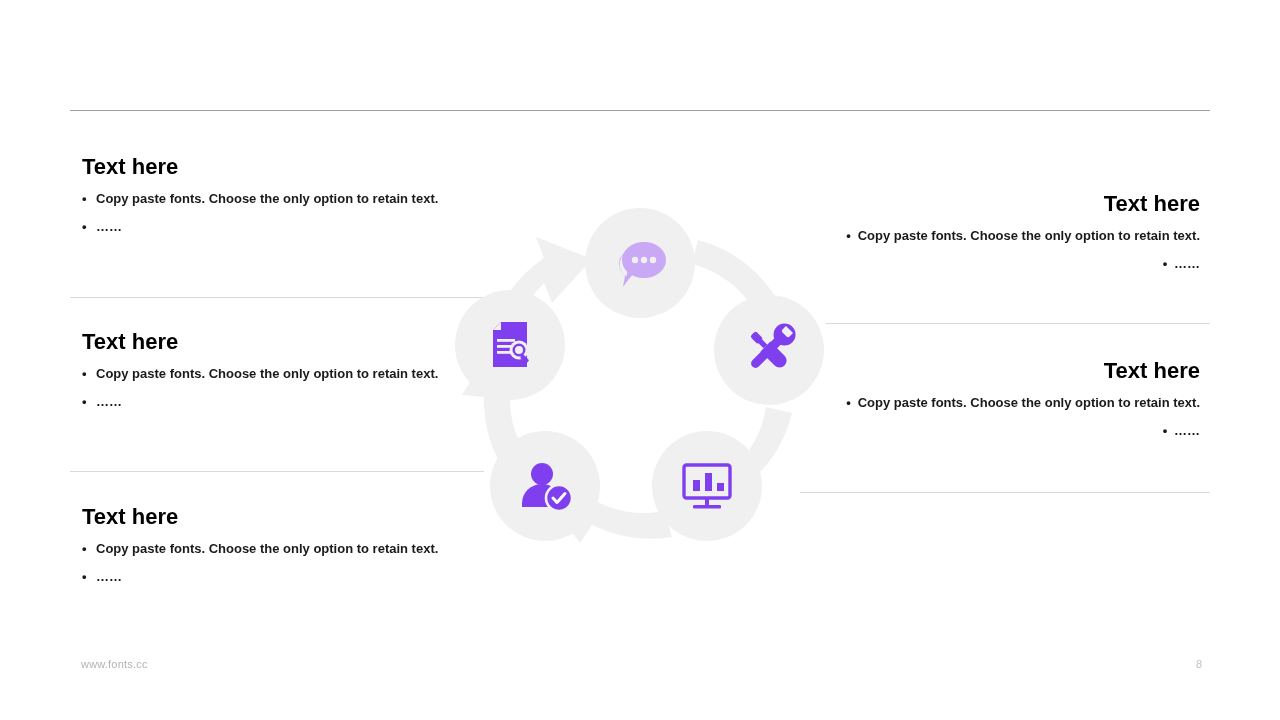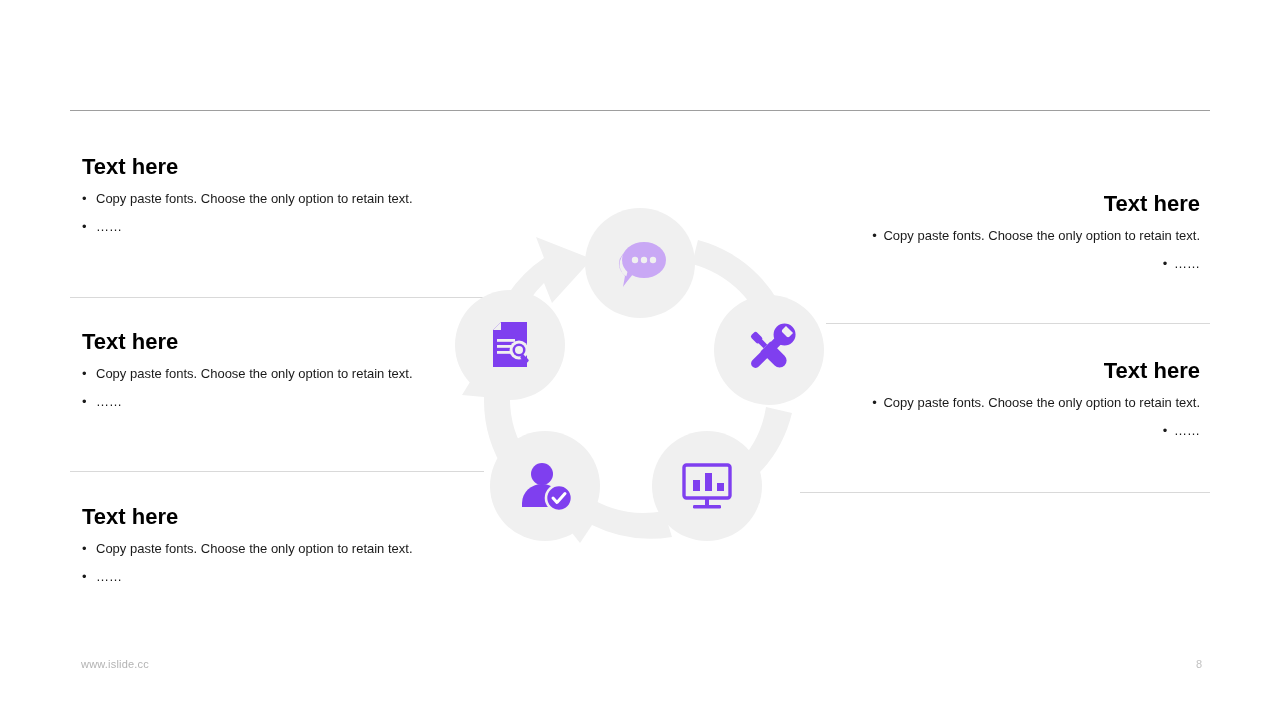--- a/index.html
+++ b/index.html
@@ -73,20 +73,21 @@
     list-style: none;
     margin: 0;
     padding: 0;
   }
   .bullets li {
     font-size: 13px;
     color: #1a1a1a;
     line-height: 1.25;
     margin-top: 12px;
     white-space: nowrap;
+    font-weight: bold;
   }
   .bullets li .dot {
     display: inline-block;
     width: 14px;
     color: #1a1a1a;
     font-size: 13px;
   }
 
   
   .block.left {
@@ -313,16 +314,16 @@
         <rect x="-13" y="0" width="18" height="2.8" fill="#f0f0f0"></rect>
         <rect x="-13" y="6" width="18" height="2.8" fill="#f0f0f0"></rect>
         <circle cx="9" cy="5" r="9.5" fill="#f0f0f0"></circle>
         <circle cx="9" cy="5" r="6.5" fill="#7f3fef"></circle>
         <circle cx="9" cy="5" r="4" fill="#f0f0f0"></circle>
         <rect x="13" y="9" width="9" height="4.6" rx="1.6" transform="rotate(45 13 9)"></rect>
       </g>
     </svg>
   </div>
 
-  <div class="footer-url">www.islide.cc</div>
+  <div class="footer-url">www.fonts.cc</div>
   <div class="footer-page">8</div>
 
 </div>
 
 </body></html>

